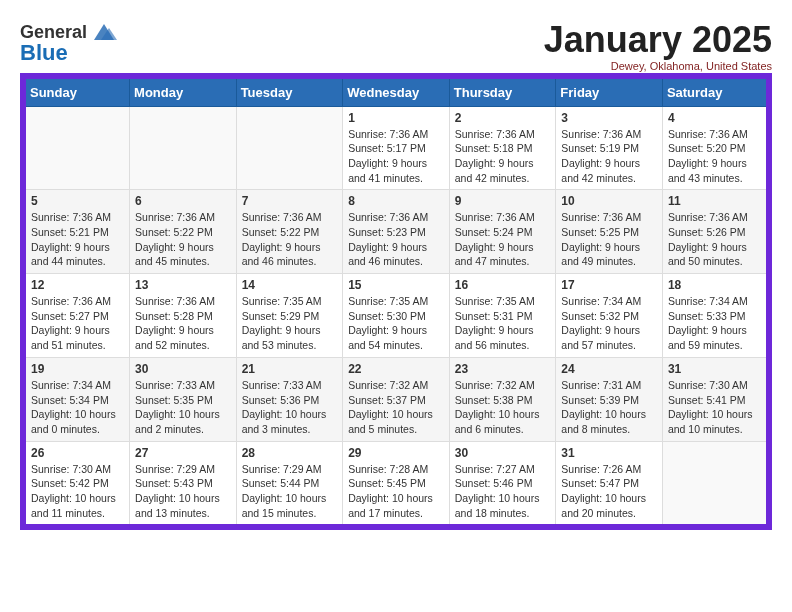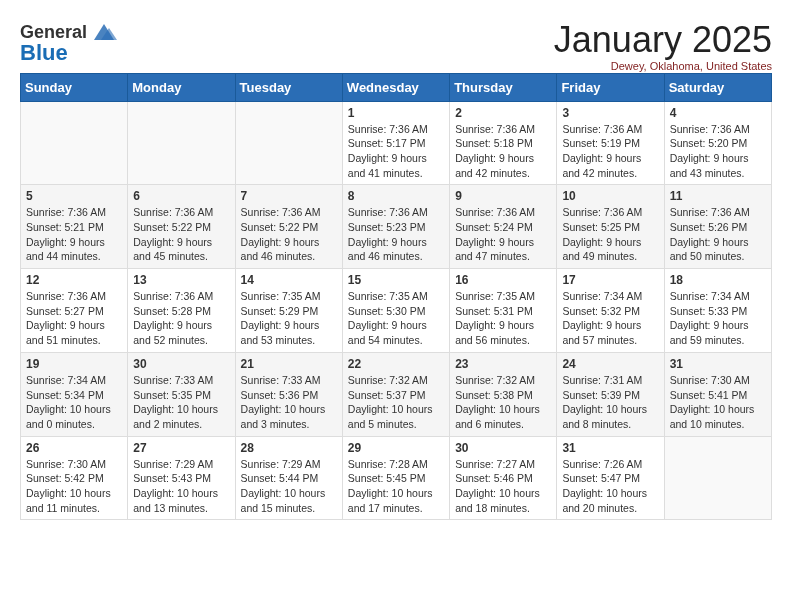--- a/index.html
+++ b/index.html
@@ -37,32 +37,32 @@
     .logo-icon {
       width: 30px;
       height: 24px;
       margin-left: 2px;
     }
     .title-block {
       text-align: right;
     }
     .month-title {
       font-size: 36px;
-      font-weight: normal;
+      font-weight: bold;
       color: #222;
       line-height: 1.1;
     }
     .location-title {
       font-size: 11px;
       color: #7f1d1d;
     }
     .calendar-table {
       width: 100%;
       border-collapse: collapse;
-      border: 1px solid #6d28d9;
+      border: 6px solid #6d28d9;
     }
     .calendar-table th {
       background-color: #2a6db5;
       color: #fff;
       font-size: 13px;
       font-weight: bold;
       padding: 6px 4px;
       text-align: left;
       border: 1px solid #1a5a9a;
     }

